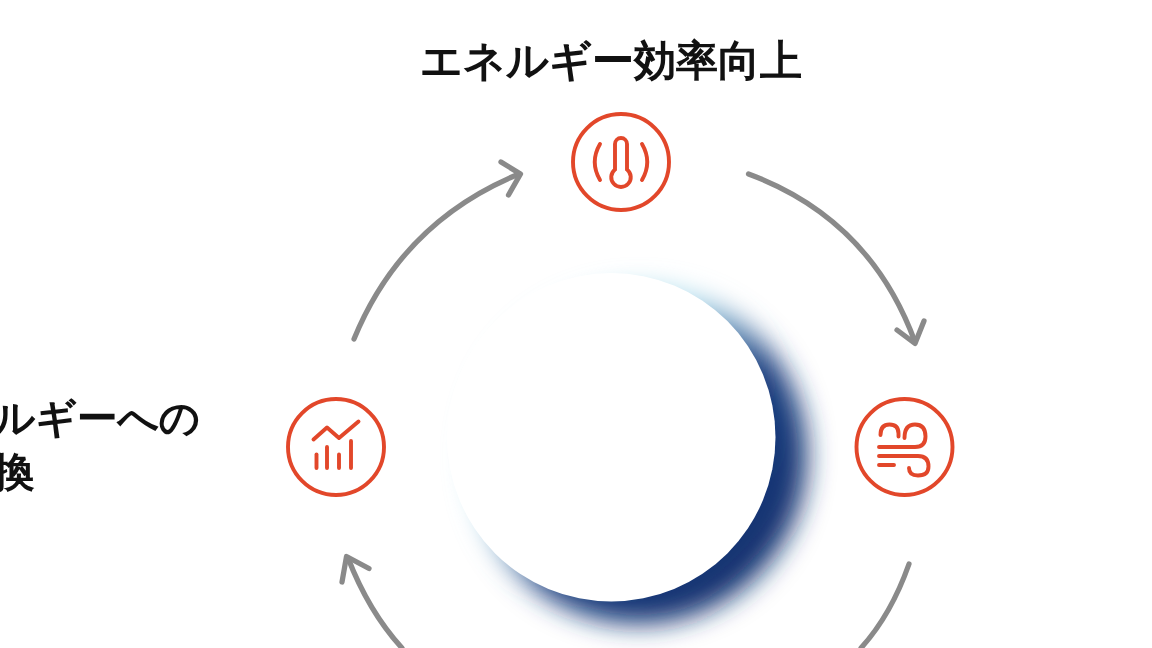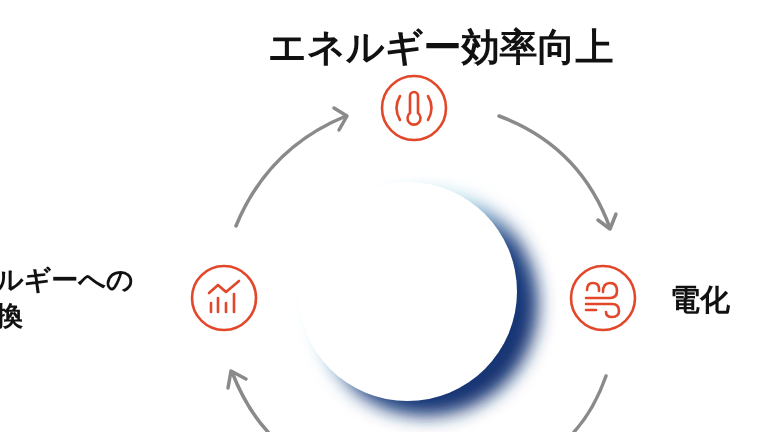--- a/index.html
+++ b/index.html
@@ -1,20 +1,20 @@
 <!DOCTYPE html>
 <html><head>
 <meta charset="utf-8">
 <style>
   html, body { margin: 0; padding: 0; background: #ffffff; }
   body { width: 768px; height: 432px; position: relative; overflow: hidden;
          font-family: "DejaVu Sans", "Liberation Sans", sans-serif; }
   .stage { position: absolute; left: 0; top: 0; width: 768px; height: 432px; }
   .label { position: absolute; color: #111111; font-weight: bold; white-space: nowrap; }
-  .label-top { left: 268px; top: 22px; font-size: 38px; letter-spacing: 0px; }
+  .label-top { left: 280px; top: 22px; font-size: 28px; letter-spacing: 0px; }
   .label-right { left: 670px; top: 280px; font-size: 30px; }
   .label-left { left: -4px; top: 262px; font-size: 27px; line-height: 36px; }
   .core-glow { position: absolute; left: 270px; top: 158px; width: 290px; height: 276px; }
   .core { position: absolute; left: 298px; top: 182px; width: 219px; height: 219px;
           border-radius: 50%; background: #ffffff; }
   svg { position: absolute; left: 0; top: 0; }
 </style>
 </head>
 <body>
 
@@ -70,18 +70,17 @@
       <circle cx="224" cy="298" r="32"></circle>
       <path d="M209 293 L218 285 L226 292 L239 281"></path>
       <path d="M211 303 L211 312"></path>
       <path d="M218 298 L218 312"></path>
       <path d="M226 303 L226 312"></path>
       <path d="M234 294 L234 312"></path>
     </g>
   </svg>
 
   <div class="label label-top">エネルギー効率向上</div>
-  <div class="label label-right">電化</div>
   <div class="label label-left">
     <div>ルギーへの</div>
     <div>換</div>
   </div>
 </div>
 
 </body></html>

